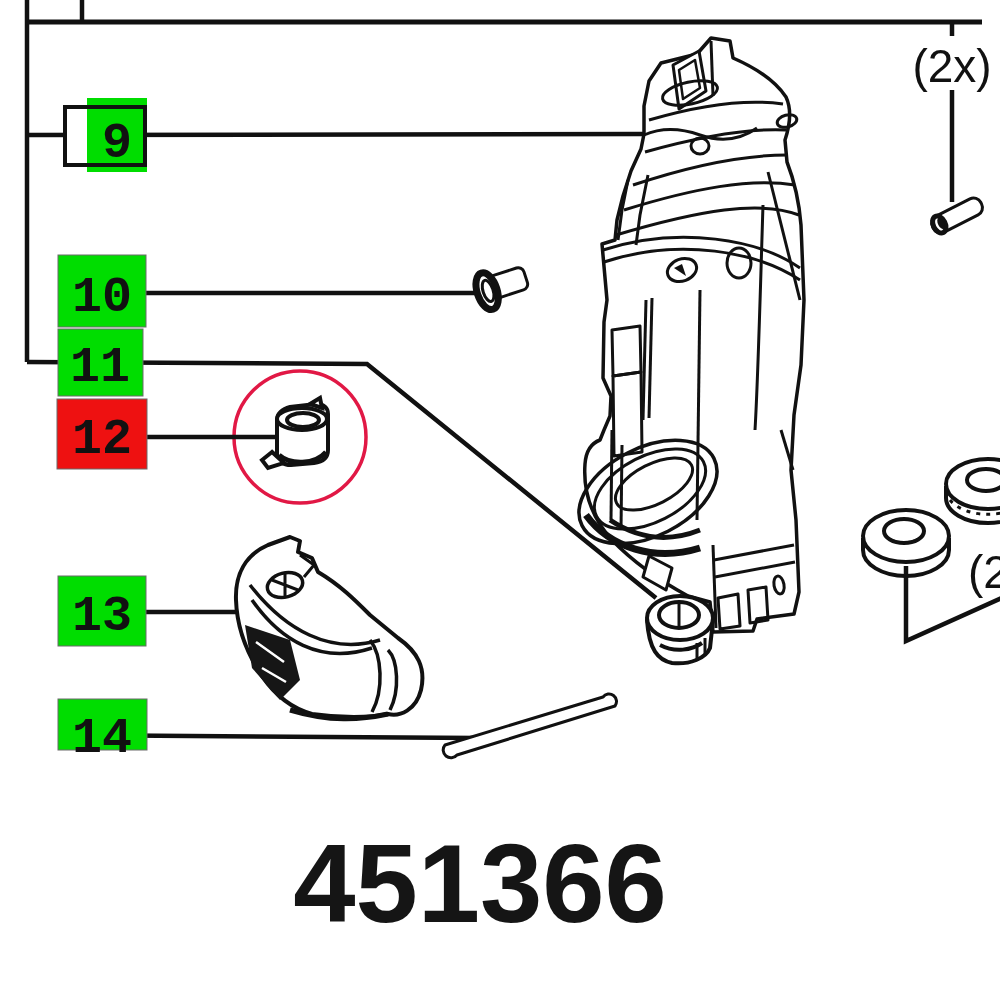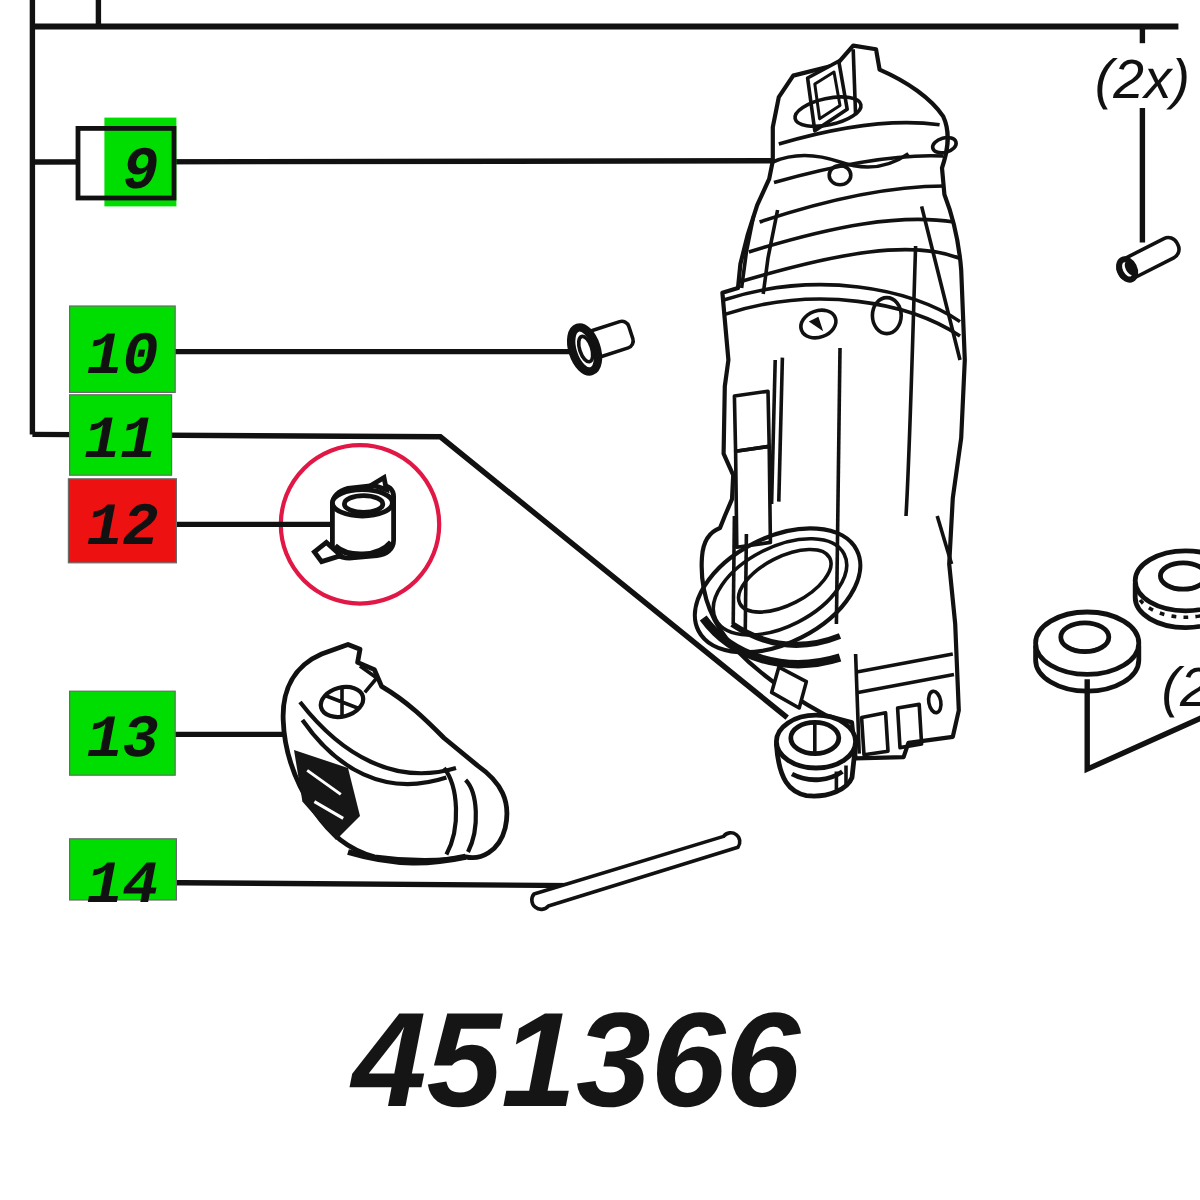--- a/index.html
+++ b/index.html
@@ -1,17 +1,17 @@
 <!DOCTYPE html>
 <html><head>
 <meta charset="utf-8">
 <style>
   html,body{margin:0;padding:0;background:#ffffff;}
   .stage{position:relative;width:1000px;height:1000px;background:#ffffff;overflow:hidden;
-         font-family:"Liberation Sans",sans-serif;font-style:italic;}
+         font-family:"Liberation Sans",sans-serif;}
   svg{position:absolute;left:0;top:0;}
   .callout-num{font-family:"Liberation Mono","DejaVu Sans Mono",monospace;font-weight:bold;
                font-size:50px;fill:#111;}
   .qty-note{font-family:"Liberation Sans",sans-serif;font-size:46px;fill:#111;}
   .part-number{font-family:"Liberation Sans",sans-serif;font-weight:bold;font-size:112px;fill:#151515;}
   .ln{stroke:#111;fill:none;}
   .part{stroke:#111;fill:#ffffff;}
 </style>
 </head>
 <body>

